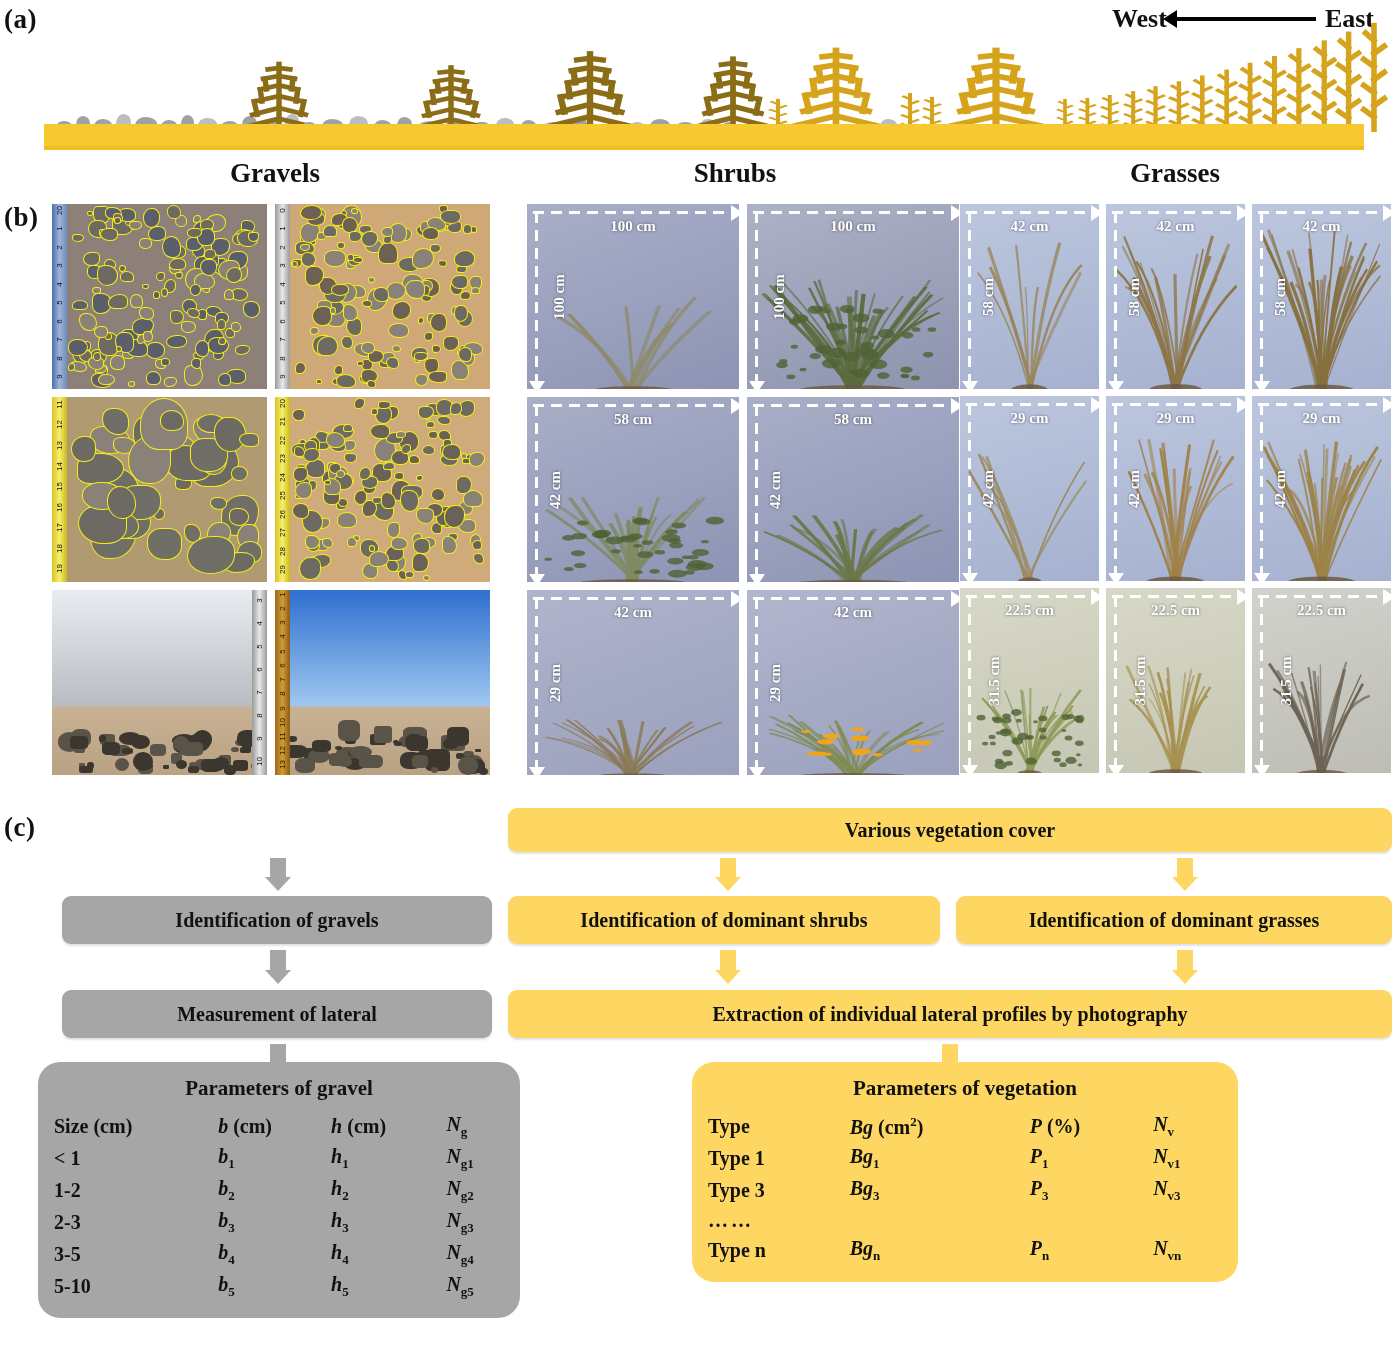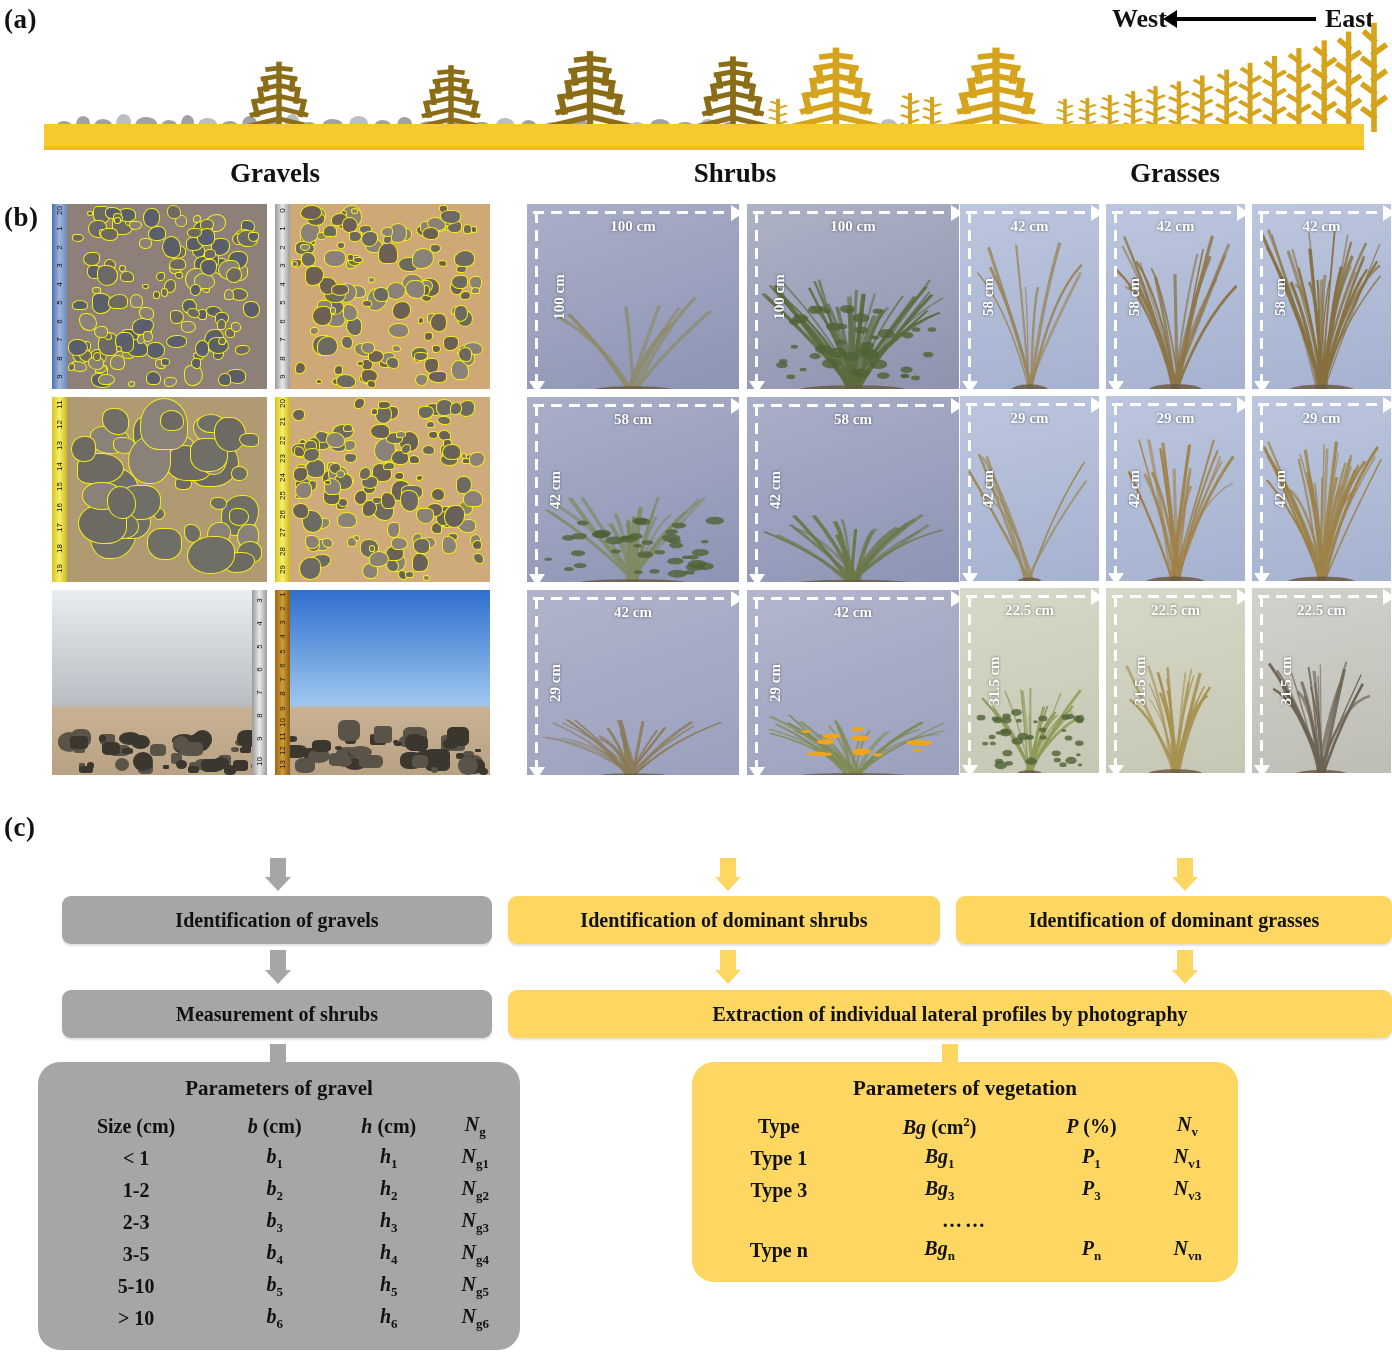--- a/index.html
+++ b/index.html
@@ -129,21 +129,21 @@
     position:absolute;border-radius:22px;padding:14px 16px 16px;
     font-family:"Liberation Serif",serif;
   }
   .ptable.gray{background:#a6a6a6;}
   .ptable.yellow{background:#fdd761;}
   .ptable .ttl{
     text-align:center;font-weight:bold;font-size:21px;margin-bottom:9px;
   }
   .ptable table{width:100%;border-collapse:collapse;}
   .ptable td{
-    text-align:center;font-weight:bold;font-size:20px;
+    text-align:left;font-weight:bold;font-size:20px;
     padding:2.5px 0;white-space:nowrap;
   }
   .ptable td i{font-style:italic;}
   .ptable sub{font-size:13px;font-style:normal;font-weight:bold;}
   .ptable sup{font-size:13px;font-style:normal;font-weight:bold;}
   .dots{letter-spacing:3px;font-weight:bold;font-size:21px;}
 </style>
 </head>
 <body>
 
@@ -1623,26 +1623,27 @@
 
   <div class="farrow gray" style="left:265px;top:68px;">
     <div class="stem" style="height:19px;"></div>
       <div class="head"></div>
   </div>
   <div class="fbox gray" style="left:62px;top:106px;width:430px;height:48px;font-size:20px;">Identification of gravels</div>
   <div class="farrow gray" style="left:265px;top:160px;">
     <div class="stem" style="height:20px;"></div>
       <div class="head"></div>
   </div>
-  <div class="fbox gray" style="left:62px;top:200px;width:430px;height:48px;font-size:20px;">Measurement of shrubs</div>
+  <div class="fbox gray" style="left:62px;top:200px;width:430px;height:48px;font-size:20px;">Measurement of lateral</div>
   <div class="farrow gray" style="left:265px;top:254px;">
     <div class="stem" style="height:20px;"></div>
       <div class="head"></div>
   </div>
 
+  <div class="fbox yellow" style="left:508px;top:18px;width:884px;height:44px;font-size:20px;">Various vegetation cover</div>
   <div class="farrow yellow" style="left:715px;top:68px;">
     <div class="stem" style="height:19px;"></div>
       <div class="head"></div>
   </div>
   <div class="farrow yellow" style="left:1172px;top:68px;">
     <div class="stem" style="height:19px;"></div>
       <div class="head"></div>
   </div>
   <div class="fbox yellow" style="left:508px;top:106px;width:432px;height:48px;font-size:20px;">Identification of dominant shrubs</div>
   <div class="fbox yellow" style="left:956px;top:106px;width:436px;height:48px;font-size:20px;">Identification of dominant grasses</div>
@@ -1693,26 +1694,20 @@
             <td><i>b</i><sub>4</sub></td>
             <td><i>h</i><sub>4</sub></td>
             <td><i>N</i><sub>g4</sub></td>
           </tr>
           <tr>
             <td>5-10</td>
             <td><i>b</i><sub>5</sub></td>
             <td><i>h</i><sub>5</sub></td>
             <td><i>N</i><sub>g5</sub></td>
           </tr>
-          <tr>
-            <td>&gt; 10</td>
-            <td><i>b</i><sub>6</sub></td>
-            <td><i>h</i><sub>6</sub></td>
-            <td><i>N</i><sub>g6</sub></td>
-          </tr>
         </tbody>
     </table>
   </div>
 
   <div class="ptable yellow" style="left:692px;top:272px;width:514px;">
     <div class="ttl">Parameters of vegetation</div>
     <table>
       <tbody id="veg-tbody">
           <tr>
             <td>Type</td>

